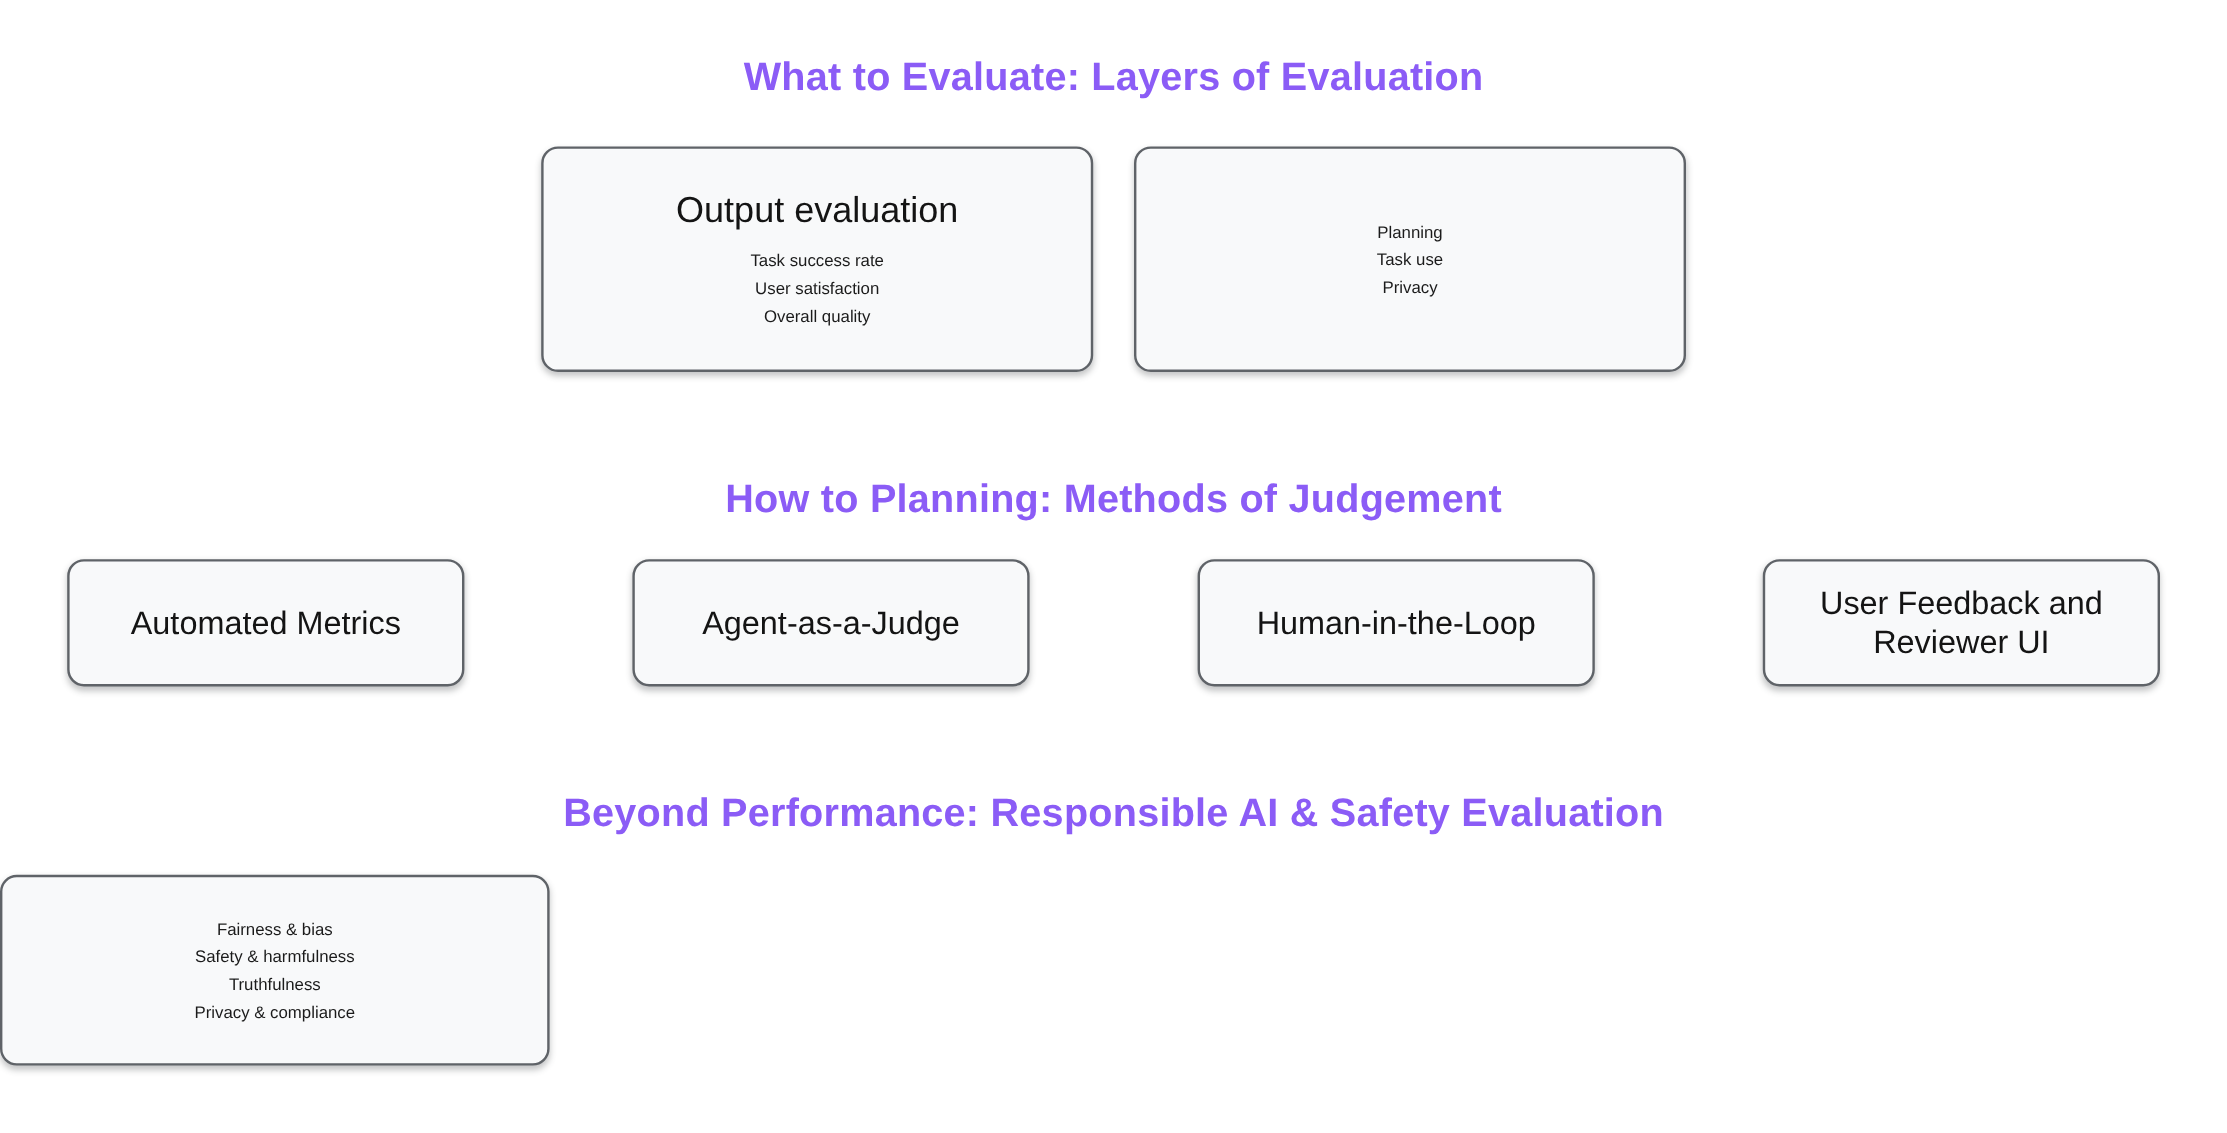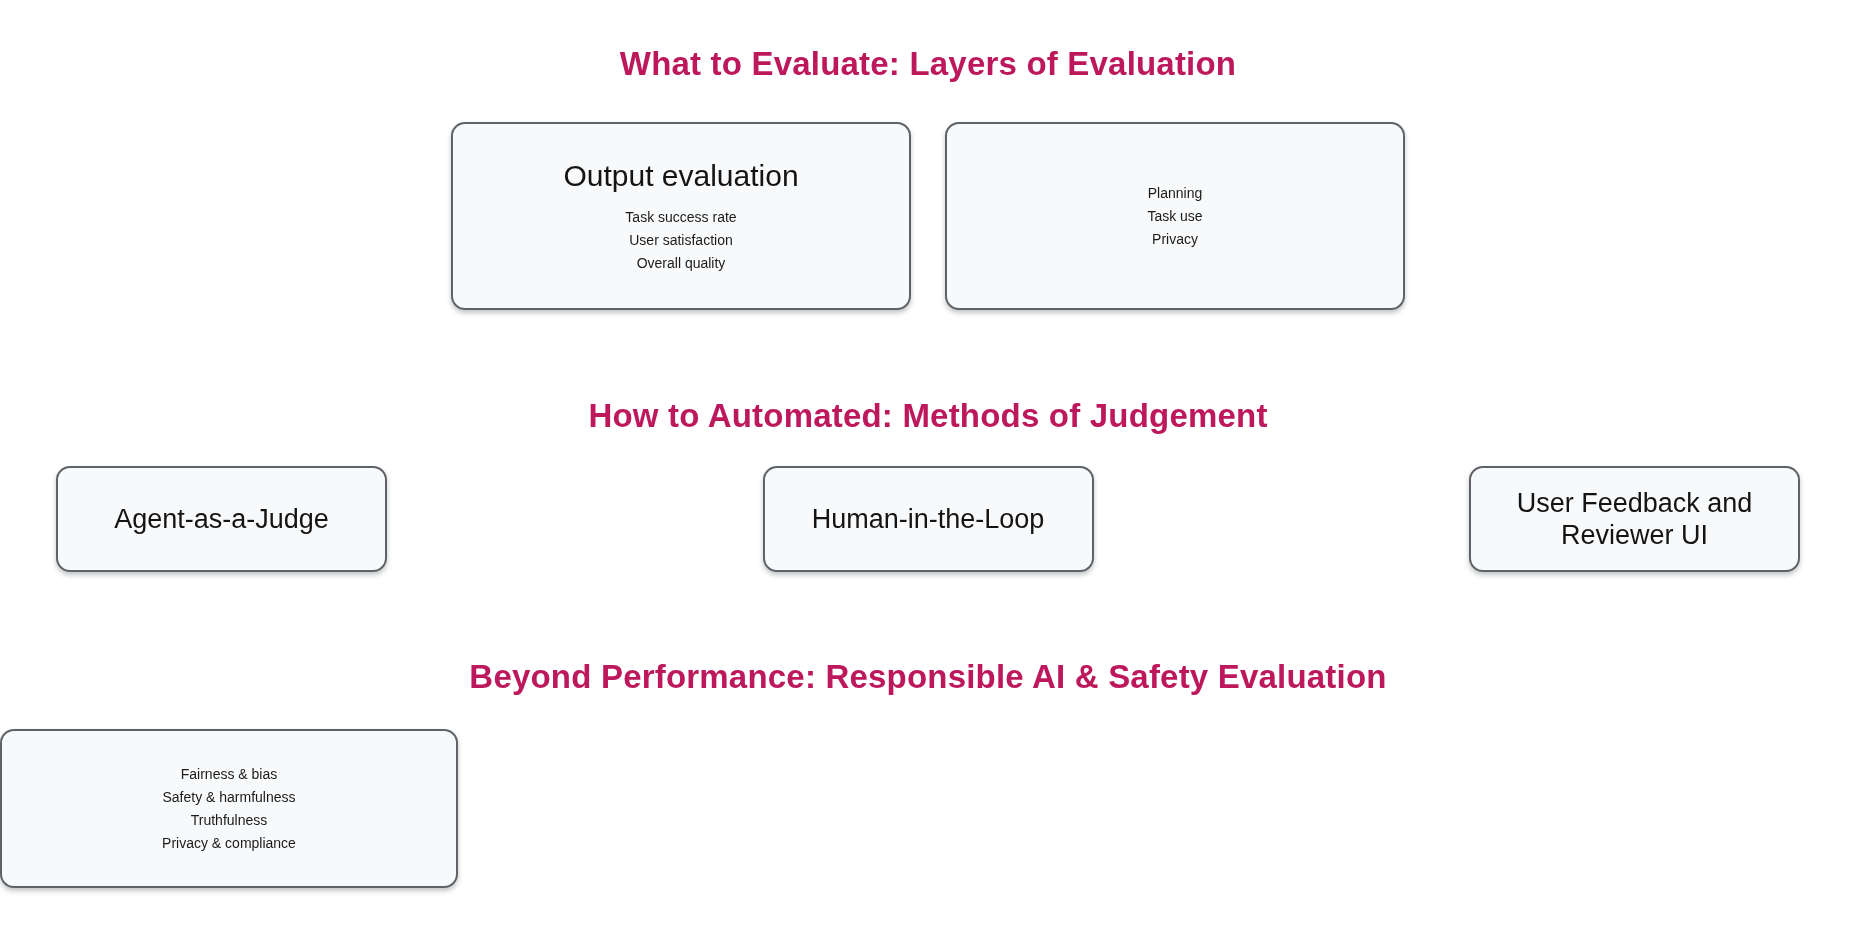--- a/index.html
+++ b/index.html
@@ -10,21 +10,21 @@
     background: #ffffff;
     font-family: "Liberation Sans", "DejaVu Sans", sans-serif;
     color: #111111;
     overflow: hidden;
   }
   .section-title {
     text-align: center;
     font-size: 33px;
     font-weight: 700;
     letter-spacing: 0.2px;
-    color: #be185d;
+    color: #8b5cf6;
     line-height: 40px;
   }
   .title-1 { padding-top: 44px; }
   .title-2 { margin-top: 86px; }
   .title-3 { margin-top: 85px; }
 
   .row { display: flex; }
   .row-1 {
     margin-top: 38px;
     justify-content: center;
@@ -93,23 +93,26 @@
       <div class="card-line">User satisfaction</div>
       <div class="card-line">Overall quality</div>
     </div>
     <div class="card detail-card">
       <div class="card-line">Planning</div>
       <div class="card-line">Task use</div>
       <div class="card-line">Privacy</div>
     </div>
   </div>
 
-  <div class="section-title title-2">How to Automated: Methods of Judgement</div>
+  <div class="section-title title-2">How to Planning: Methods of Judgement</div>
 
   <div class="row row-2">
+    <div class="card method-card">
+      <div class="method-label">Automated Metrics</div>
+    </div>
     <div class="card method-card">
       <div class="method-label">Agent-as-a-Judge</div>
     </div>
     <div class="card method-card">
       <div class="method-label">Human-in-the-Loop</div>
     </div>
     <div class="card method-card">
       <div class="method-label">User Feedback and Reviewer UI</div>
     </div>
   </div>

